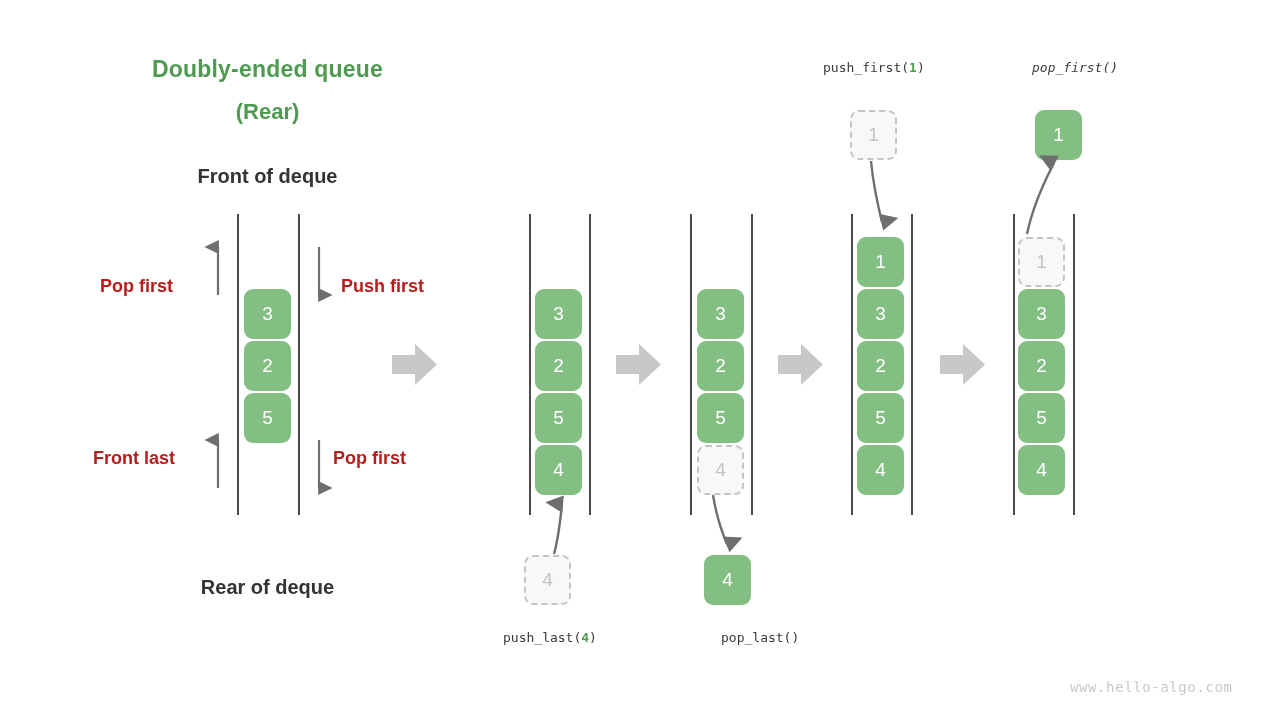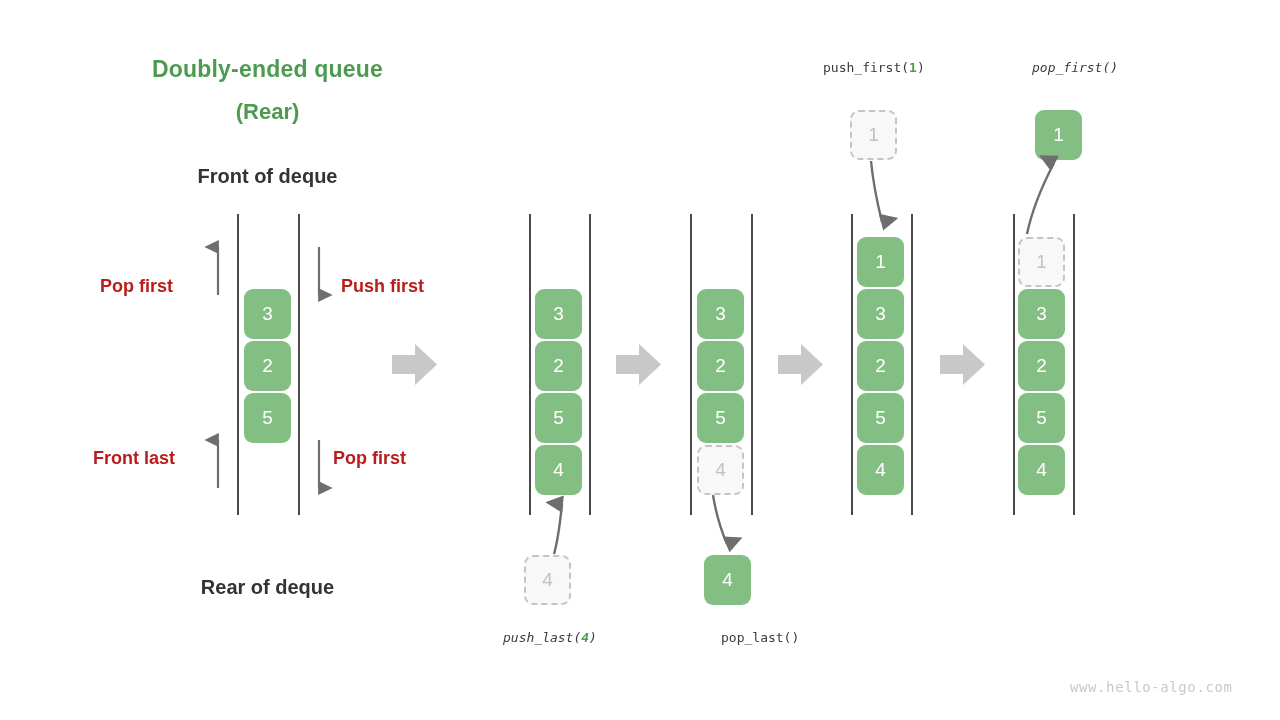--- a/index.html
+++ b/index.html
@@ -221,17 +221,17 @@
       </marker>
     </defs>
     <path d="M9,76 C14,52 24,28 36,5" fill="none" stroke="#6e6e6e" stroke-width="2.4" marker-end="url(#mk-a4)"></path>
   </svg>
 </div>
 
 <div class="abs code" style="left:823px; top:60px;"><span>push_first(</span><span class="num">1</span><span>)</span></div>
 
 <div class="abs code" style="left:1032px; top:60px;font-style:italic;"><span>pop_first(</span><span class="num"></span><span>)</span></div>
 
-<div class="abs code" style="left:503px; top:630px;font-style:italic;"><span>push_last(</span><span class="num">4</span><span>)</span></div>
+<div class="abs code" style="left:503px; top:630px;"><span>push_last(</span><span class="num">4</span><span>)</span></div>
 
 <div class="abs code" style="left:721px; top:630px;"><span>pop_last(</span><span class="num"></span><span>)</span></div>
 
 <div class="abs watermark" style="left:1070px; top:679px;">www.hello-algo.com</div>
 
 </body></html>

